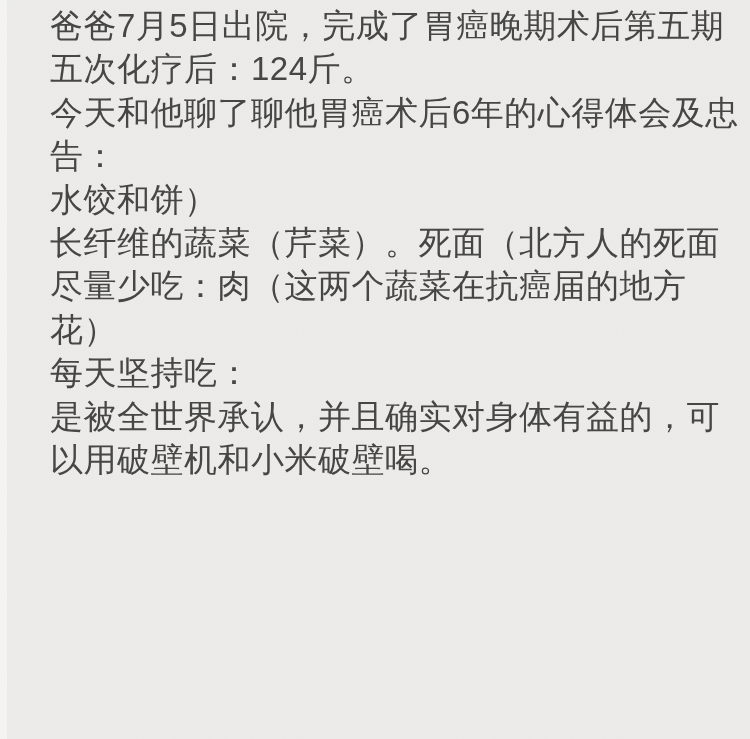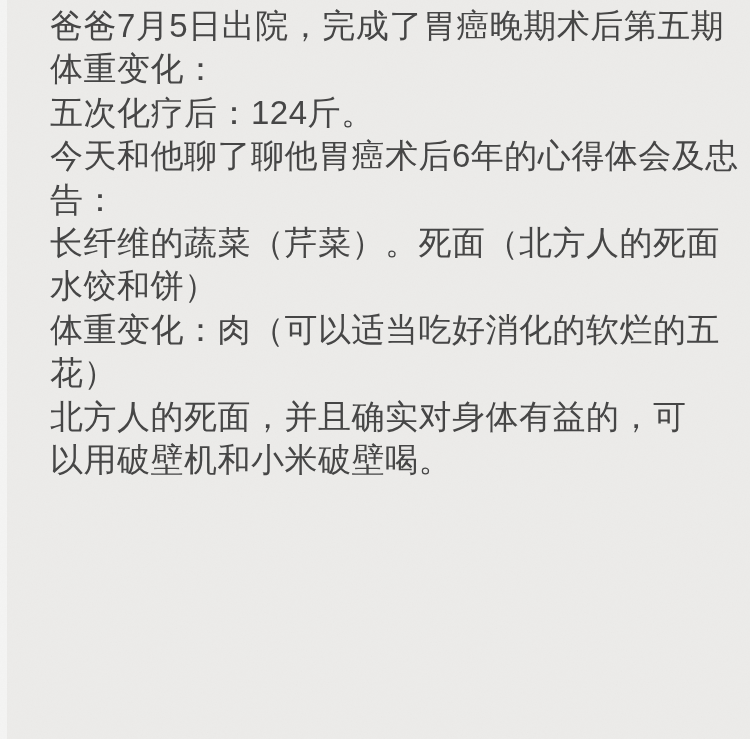--- a/index.html
+++ b/index.html
@@ -65,25 +65,25 @@
       <feColorMatrix in="n" type="saturate" values="0"></feColorMatrix>
       <feComponentTransfer>
         <feFuncA type="linear" slope="0.06" intercept="0"></feFuncA>
       </feComponentTransfer>
     </filter>
     <rect width="750" height="739" filter="url(#paperNoise)"></rect>
   </svg>
 
   <div class="note-body">
     <div class="note-line">爸爸7月5日出院，完成了胃癌晚期术后第五期</div>
-    <div class="note-line">体重变化：</div>
     <div class="note-line">五次化疗后：124斤。</div>
     <div class="note-line">今天和他聊了聊他胃癌术后6年的心得体会及忠</div>
     <div class="note-line">告：</div>
+    <div class="note-line">水饺和饼）</div>
     <div class="note-line">长纤维的蔬菜（芹菜）。死面（北方人的死面</div>
-    <div class="note-line">水饺和饼）</div>
-    <div class="note-line">体重变化：肉（可以适当吃好消化的软烂的五</div>
+    <div class="note-line">尽量少吃：肉（这两个蔬菜在抗癌届的地方</div>
     <div class="note-line">花）</div>
-    <div class="note-line">北方人的死面，并且确实对身体有益的，可</div>
+    <div class="note-line">每天坚持吃：</div>
+    <div class="note-line">是被全世界承认，并且确实对身体有益的，可</div>
     <div class="note-line">以用破壁机和小米破壁喝。</div>
   </div>
 
 </main>
 
 </body></html>

